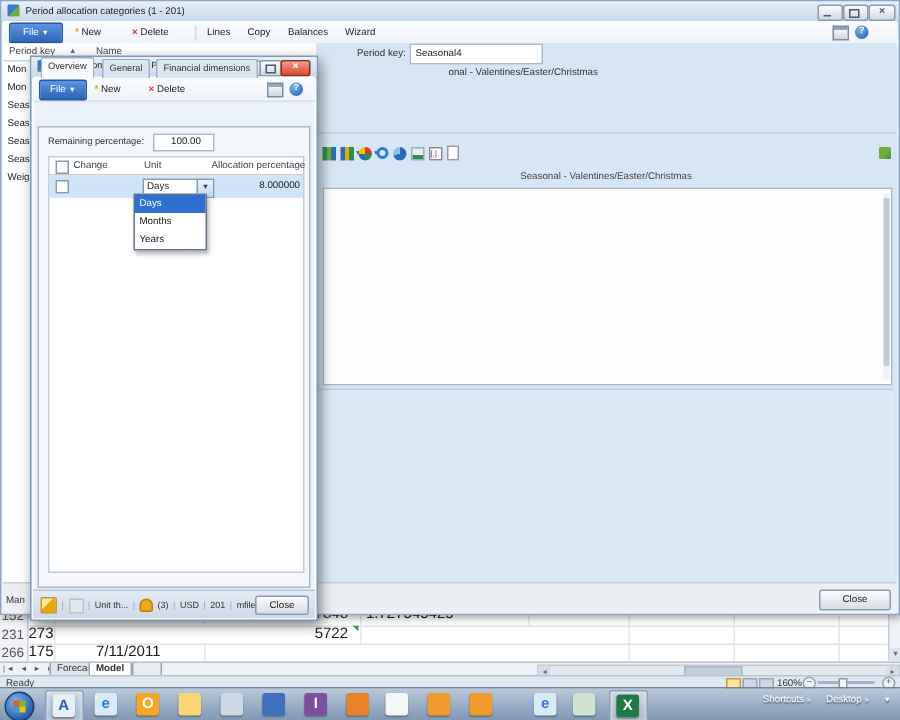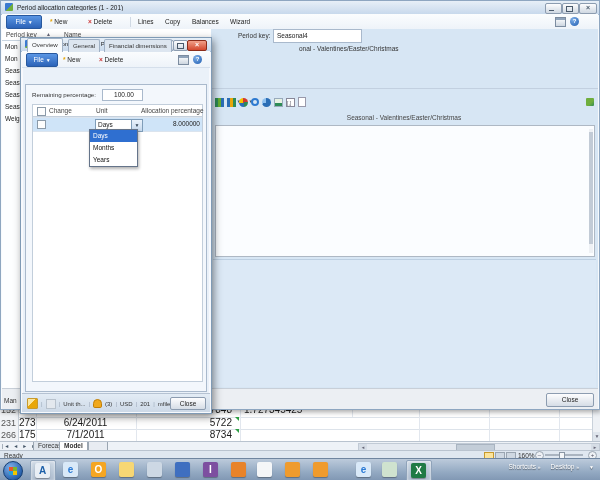--- a/index.html
+++ b/index.html
@@ -141,32 +141,30 @@
       <div class="xcell xc3"><span>7848</span><span class="cmark"></span></div>
       <div class="xcell xc4">1.727345425</div>
       <div class="xcell xc5"></div>
         <div class="xcell xc6"></div>
         <div class="xcell xc7"></div>
         <div class="xcell xc8"></div>
     </div>
     <div class="xrow" style="top:17px;height:12px;">
       <div class="xcell xc0">231</div>
       <div class="xcell xc1">273</div>
-      <div class="xcell xc2">6/24/2011</div>
       <div class="xcell xc3"><span>5722</span><span class="cmark"></span></div>
       <div class="xcell xc5"></div>
         <div class="xcell xc6"></div>
         <div class="xcell xc7"></div>
         <div class="xcell xc8"></div>
     </div>
     <div class="xrow" style="top:29px;height:12px;">
       <div class="xcell xc0">266</div>
       <div class="xcell xc1">175</div>
-      <div class="xcell xc2">7/1/2011</div>
-      <div class="xcell xc3"><span>8734</span><span class="cmark"></span></div>
+      <div class="xcell xc2">7/11/2011</div>
       <div class="xcell xc5"></div>
         <div class="xcell xc6"></div>
         <div class="xcell xc7"></div>
         <div class="xcell xc8"></div>
     </div>
   </div>
   <div id="xvsb">
     <div class="arr">▼</div>
   </div>
 

